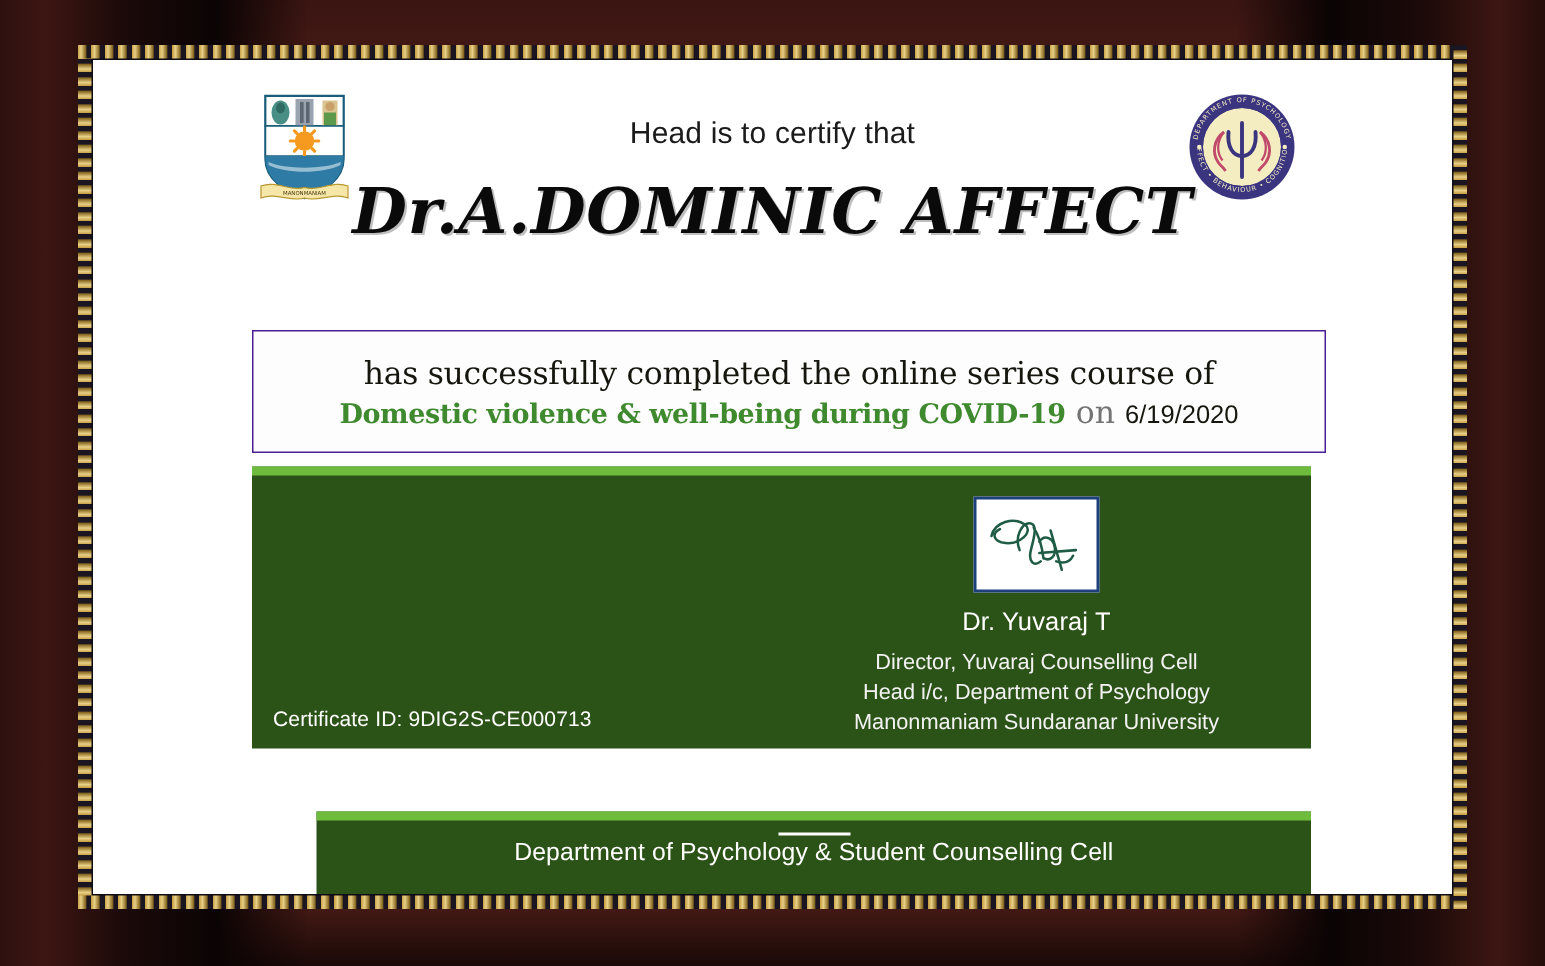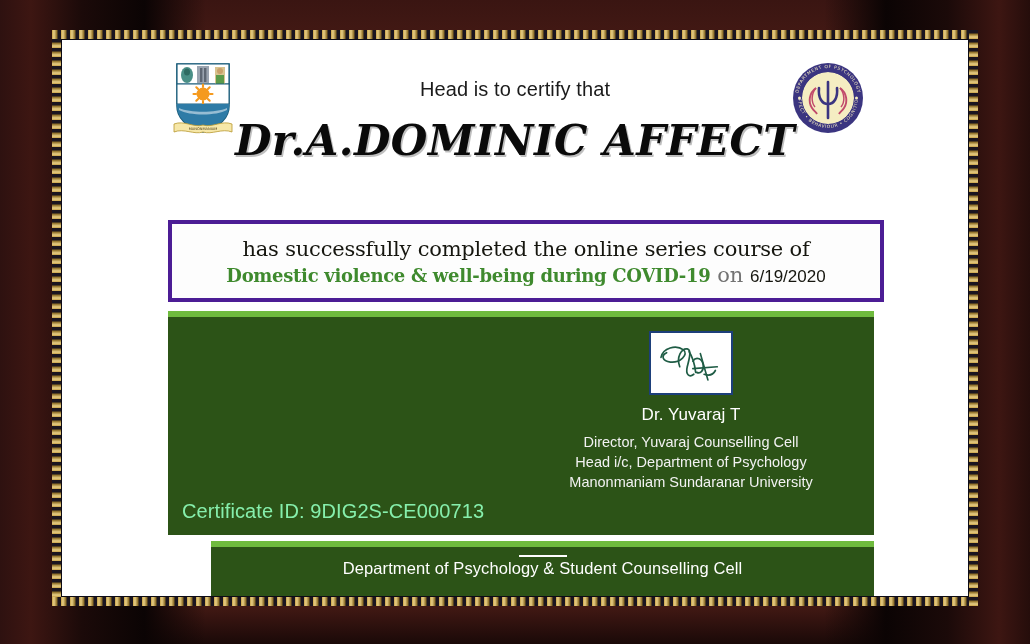--- a/index.html
+++ b/index.html
@@ -154,21 +154,21 @@
     text-shadow: 1.5px 1.5px 0 rgba(0,0,0,0.25);
   }
 
   
   .course-box {
     position: absolute;
     left: 106px;
     right: 84px;
     top: 180px;
     height: 82px;
-    border: 4px solid #4c1d95;
+    border: 1px solid #4c1d95;
     background: #fdfdfd;
     display: flex;
     flex-direction: column;
     align-items: center;
     justify-content: center;
   }
   .course-lead {
     font-family: "DejaVu Serif", serif;
     font-size: 21px;
     color: #16160f;
@@ -196,21 +196,21 @@
     font-size: 17px;
     color: #16160f;
   }
 
   
   .green-panel {
     position: absolute;
     left: 106px;
     right: 94px;
     top: 271px;
-    height: 224px;
+    height: 188px;
     background: #2c5317;
     border-top: 6px solid #6fbb3e;
   }
 
   .sig-block {
     position: absolute;
     right: 8px;
     top: 14px;
     width: 350px;
     text-align: center;
@@ -231,22 +231,22 @@
   .sig-role {
     font-size: 14.5px;
     line-height: 1.38;
     color: #f2f2f2;
   }
 
   .cert-id {
     position: absolute;
     left: 14px;
     bottom: 12px;
-    color: #86efac;
-    font-size: 20px;
+    color: #ffffff;
+    font-size: 14px;
     letter-spacing: 0.1px;
   }
 
   
   .footer-panel {
     position: absolute;
     left: 106px;
     right: 94px;
     top: 501px;
     bottom: 0;

